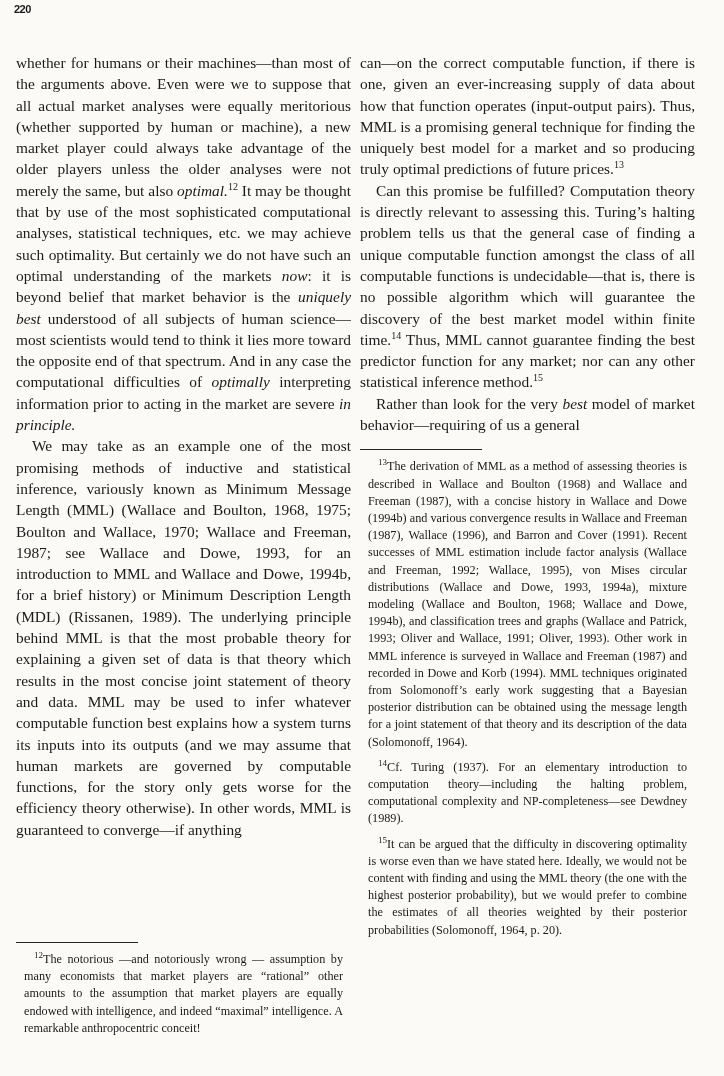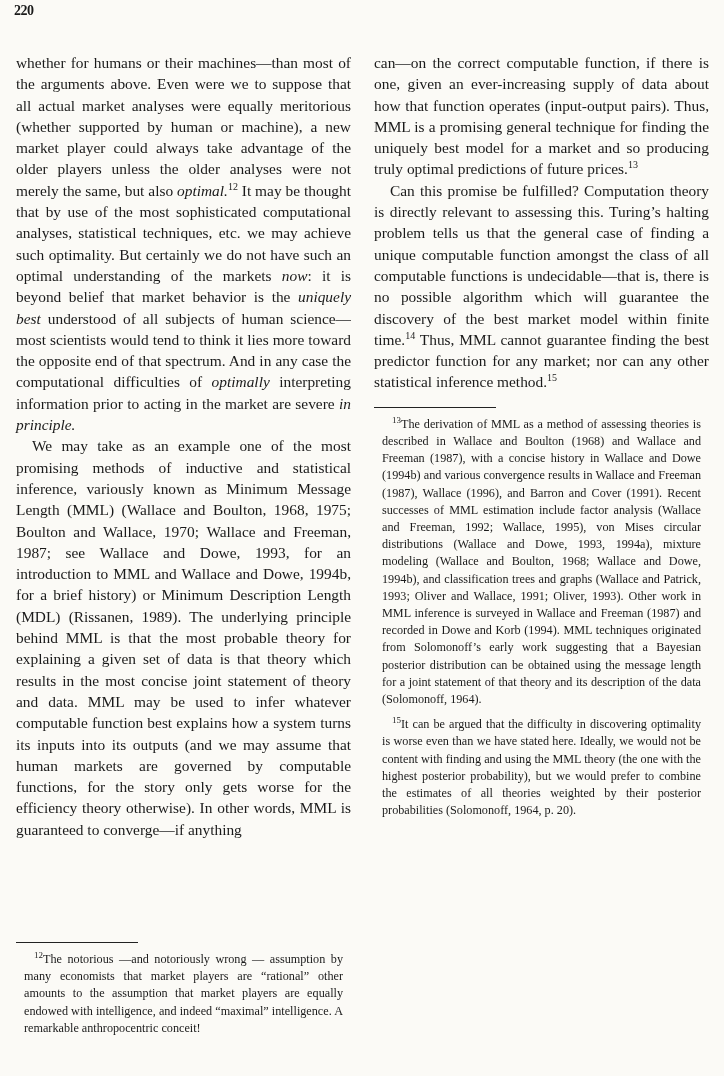--- a/index.html
+++ b/index.html
@@ -5,28 +5,28 @@
   html, body { margin: 0; padding: 0; }
   body {
     width: 724px; height: 1076px; overflow: hidden;
     background: #fbfaf6;
     color: #1a1a1a;
     position: relative;
     font-family: "DejaVu Serif", "Liberation Serif", serif;
   }
   .page-number {
     position: absolute; left: 14px; top: 3px;
-    font-family: Liberation Serif, serif;
-    font-weight: bold; font-size: 14px; letter-spacing: -0.5px;
+    font-family: Liberation Sans, sans-serif;
+    font-weight: bold; font-size: 11px; letter-spacing: -0.5px;
   }
   .col {
     position: absolute; top: 52px; width: 335px;
   }
   .col-left { left: 16px; }
-  .col-right { left: 374px; }
+  .col-right { left: 360px; }
   .body-text {
     font-family: "Liberation Serif", serif;
     font-size: 15.4px; line-height: 21.3px;
     text-align: justify; margin: 0;
     hyphens: manual;
   }
   .body-text.indent { text-indent: 16px; }
   .para-gap { margin-top: 0; }
   sup { font-size: 10px; line-height: 0; vertical-align: 6px; }
   .fn-rule {
@@ -55,19 +55,21 @@
     <div class="fn-rule"></div>
     <p class="fn"><sup>12</sup><span>The notorious —and notoriously wrong — assumption by many economists that market players are “rational” other amounts to the assumption that market players are equally endowed with intelligence, and indeed “maximal” intelligence. A remarkable anthropocentric conceit!</span></p>
   </div>
 </div>
 
 <div class="col col-right">
   <p class="body-text"><span>can—on the correct computable function, if there is one, given an ever-increasing supply of data about how that function operates (input-output pairs). Thus, MML is a promising general technique for finding the uniquely best model for a market and so producing truly optimal predictions of future prices.</span><sup>13</sup></p>
 
   <p class="body-text indent para-gap"><span>Can this promise be fulfilled? Computation theory is directly relevant to assessing this. Turing’s halting problem tells us that the general case of finding a unique computable function amongst the class of all computable functions is undecidable—that is, there is no possible algorithm which will guarantee the discovery of the best market model within finite time.</span><sup>14</sup><span> Thus, MML cannot guarantee finding the best predictor function for any market; nor can any other statistical inference method.</span><sup>15</sup></p>
 
+  <p class="body-text indent para-gap"><span>Rather than look for the very </span><em>best</em><span> model of market behavior—requiring of us a general</span></p>
 
   <div style="margin-top:14px;">
     <div class="fn-rule"></div>
     <p class="fn"><sup>13</sup><span>The derivation of MML as a method of assessing theories is described in Wallace and Boulton (1968) and Wallace and Freeman (1987), with a concise history in Wallace and Dowe (1994b) and various convergence results in Wallace and Freeman (1987), Wallace (1996), and Barron and Cover (1991). Recent successes of MML estimation include factor analysis (Wallace and Freeman, 1992; Wallace, 1995), von Mises circular distributions (Wallace and Dowe, 1993, 1994a), mixture modeling (Wallace and Boulton, 1968; Wallace and Dowe, 1994b), and classification trees and graphs (Wallace and Patrick, 1993; Oliver and Wallace, 1991; Oliver, 1993). Other work in MML inference is surveyed in Wallace and Freeman (1987) and recorded in Dowe and Korb (1994). MML techniques originated from Solomonoff’s early work suggesting that a Bayesian posterior distribution can be obtained using the message length for a joint statement of that theory and its description of the data (Solomonoff, 1964).</span></p>
+    <p class="fn"><sup>14</sup><span>Cf. Turing (1937). For an elementary introduction to computation theory—including the halting problem, computational complexity and NP-completeness—see Dewdney (1989).</span></p>
     <p class="fn"><sup>15</sup><span>It can be argued that the difficulty in discovering optimality is worse even than we have stated here. Ideally, we would not be content with finding and using the MML theory (the one with the highest posterior probability), but we would prefer to combine the estimates of all theories weighted by their posterior probabilities (Solomonoff, 1964, p. 20).</span></p>
   </div>
 </div>
 
 </body></html>

